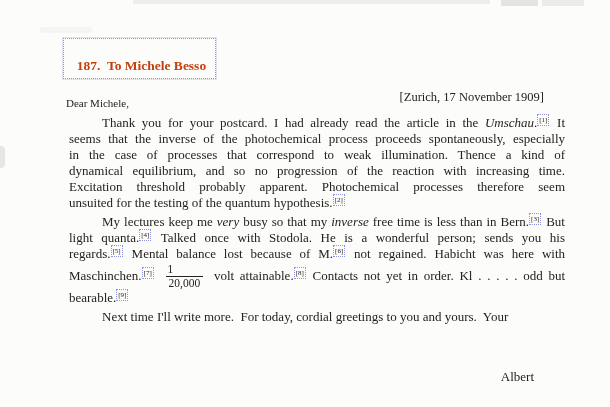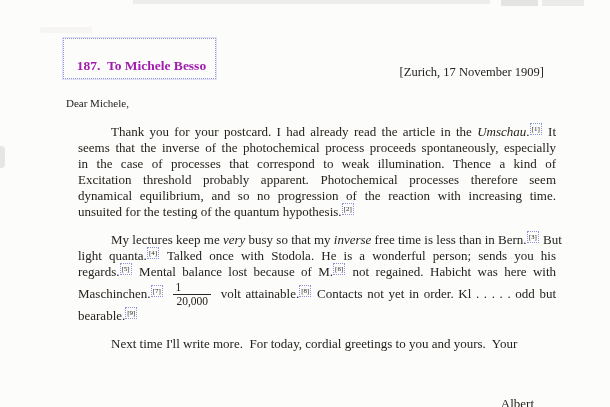--- a/index.html
+++ b/index.html
@@ -21,35 +21,35 @@
   .af3{left:542px;top:0;width:42px;height:6px;background:#ebebea;}
   .smudge{left:40px;top:27px;width:52px;height:6px;background:#f6f5f4;border-radius:3px;}
   .edge-mark{left:0;top:146px;width:5px;height:22px;background:#e7e6e4;border-radius:0 4px 4px 0;}
 
   .title-box{
     position:absolute;left:63px;top:38px;
     padding:3px 9px 4px 6px;
     border:1px dotted var(--annotation-box);
     box-shadow:0 0 0 1px rgba(170,175,230,0.35);
     font-weight:bold;font-size:13.5px;white-space:pre;
-    color:#a21caf;
+    color:#c2410c;
   }
   .date-line{
-    position:absolute;left:66px;top:65px;width:500px;
+    position:absolute;left:66px;top:90px;width:500px;
     text-align:right;padding-right:22px;box-sizing:border-box;
     font-size:12.5px;white-space:pre;
   }
   .salutation{
     position:absolute;left:66px;top:97px;font-size:11px;white-space:pre;
   }
   .body-block{
     position:absolute;left:66px;top:112px;width:502px;
     font-size:13px;line-height:16px;
   }
-  .para{margin:12px;padding:0;}
+  .para{margin:3px;padding:0;}
   .line{height:16px;white-space:nowrap;}
   .line.just{text-align:justify;text-align-last:justify;text-justify:inter-word;}
   .line.last{white-space:pre;}
   .line.ind{padding-left:33px;}
   .line.tall{height:28px;line-height:28px;}
   .it{font-style:italic;}
   .fn{
     display:inline-block;font-size:7px;line-height:8px;
     padding:1px 1px;margin:0 1px 0 0;
     border:1px dotted var(--annotation-box);
@@ -84,22 +84,22 @@
 <div class="date-line">[Zurich, 17 November 1909]</div>
 
 <div class="salutation">Dear Michele,</div>
 
 <div class="body-block">
 
 <div class="para">
       <div class="line just ind">Thank you for your postcard.  I had already read the article in the <span class="it">Umschau</span>.<span class="fn">[1]</span> It</div>
       <div class="line just">seems that the inverse of the photochemical process proceeds spontaneously, especially</div>
       <div class="line just">in the case of processes that correspond to weak illumination.  Thence a kind of</div>
+      <div class="line just">dynamical equilibrium, and so no progression of the reaction with increasing time.</div>
       <div class="line just">Excitation threshold probably apparent.  Photochemical processes therefore seem</div>
-      <div class="line just">dynamical equilibrium, and so no progression of the reaction with increasing time.</div>
       <div class="line last">unsuited for the testing of the quantum hypothesis.<span class="fn">[2]</span></div>
     </div>
     <div class="para">
       <div class="line just ind">My lectures keep me <span class="it">very</span> busy so that my <span class="it">inverse</span> free time is less than in Bern.<span class="fn">[3]</span> But</div>
       <div class="line just">light quanta.<span class="fn">[4]</span>  Talked once with Stodola.  He is a wonderful person; sends you his</div>
       <div class="line just">regards.<span class="fn">[5]</span> Mental balance lost because of M.<span class="fn">[6]</span> not regained.  Habicht was here with</div>
       <div class="line just tall">Maschinchen.<span class="fn">[7]</span> <span class="frac"><span class="num">1</span><span class="den">20,000</span></span> volt attainable.<span class="fn">[8]</span> Contacts not yet in order.  Kl . . . . . odd but</div>
       <div class="line last">bearable.<span class="fn">[9]</span></div>
     </div>
     <div class="para">

